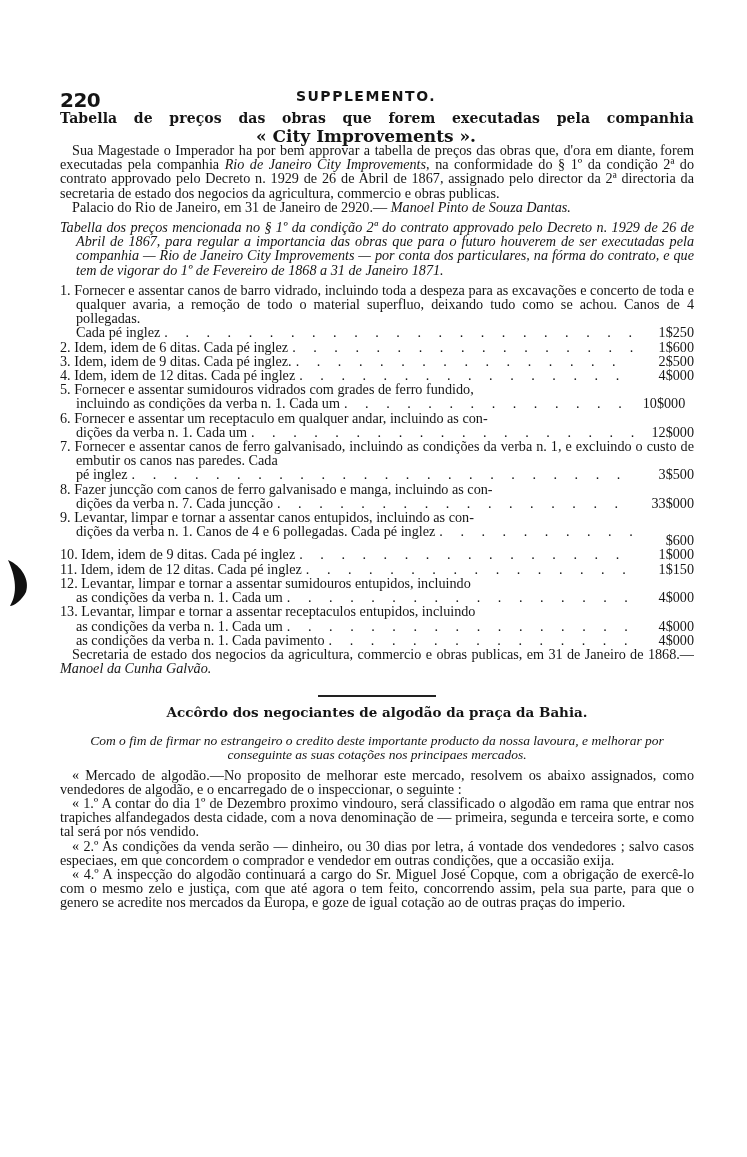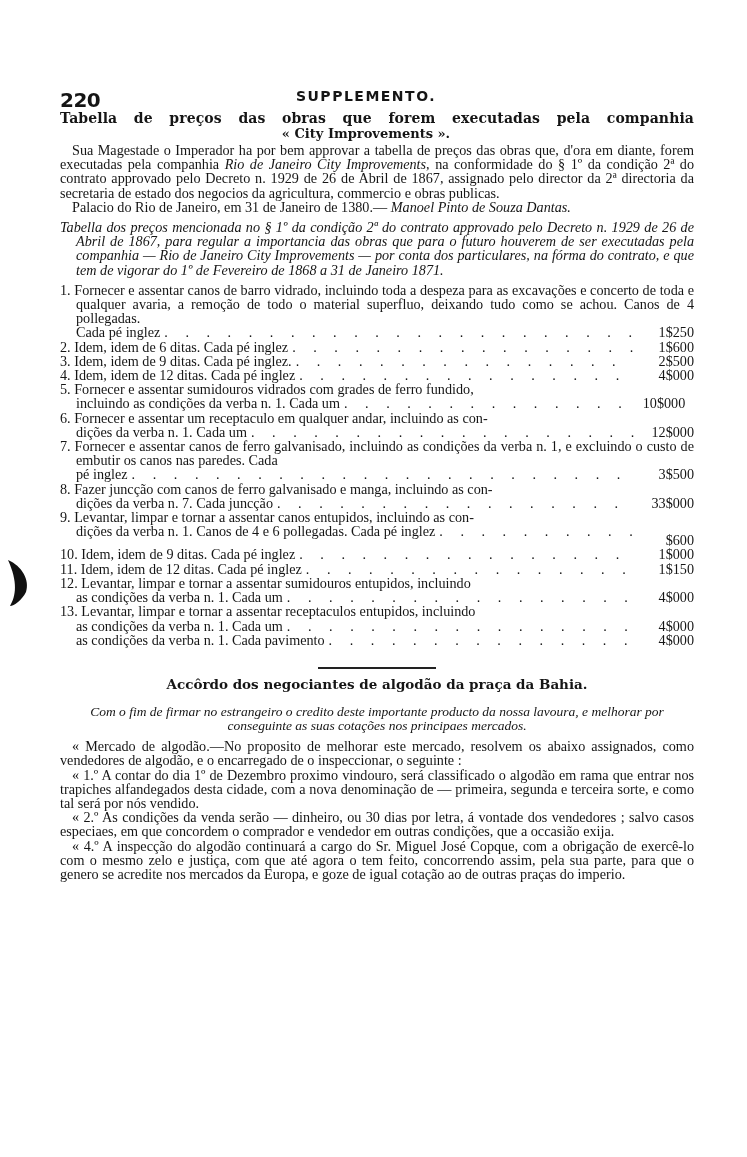--- a/index.html
+++ b/index.html
@@ -9,21 +9,21 @@
   .hdr { position: absolute; top: 88px; left: 0; width: 656px; height: 20px; }
   .pgnum { position: absolute; left: 22px; top: 0; font-family: "DejaVu Sans", sans-serif;
            font-weight: bold; font-size: 20px; letter-spacing: -0.5px; }
   .running { position: absolute; left: 0; width: 656px; top: 0; text-align: center;
              font-family: "DejaVu Sans", sans-serif; font-weight: bold; font-size: 14px;
              letter-spacing: 1.5px; }
   .title1 { position: absolute; top: 110px; left: 22px; width: 634px;
             font-family: "DejaVu Serif", serif; font-weight: bold; font-size: 14px;
             text-align: justify; text-align-last: justify; letter-spacing: 0.1px; }
   .title2 { position: absolute; top: 126px; left: 0; width: 656px; text-align: center;
-            font-family: "DejaVu Serif", serif; font-weight: bold; font-size: 13px; }
+            font-family: "DejaVu Serif", serif; font-weight: bold; font-size: 17px; }
   .body { position: absolute; top: 143px; left: 22px; width: 634px; font-size: 14.2px;
           line-height: 14.2px; }
   .p { text-align: justify; margin: 0; }
   .ind { text-indent: 12px; }
   .it { font-style: italic; }
   .hang { padding-left: 16px; text-indent: -16px; }
   .gap { height: 6px; }
   .lastline { display: flex; }
   .lastline .lt { white-space: nowrap; }
   .lastline .dots { flex: 1; overflow: hidden; white-space: nowrap; letter-spacing: 7px;
@@ -46,21 +46,21 @@
   <div class="hdr">
     <span class="pgnum">220</span>
     <div class="running">SUPPLEMENTO.</div>
   </div>
 
   <div class="title1">Tabella de preços das obras que forem executadas pela companhia</div>
   <div class="title2">« City Improvements ».</div>
 
   <div class="body">
     <p class="p ind"><span>Sua Magestade o Imperador ha por bem approvar a tabella de preços das obras que, d'ora em diante, forem executadas pela companhia </span><span class="it">Rio de Janeiro City Improvements</span><span>, na conformidade do § 1º da condição 2ª do contrato approvado pelo Decreto n. 1929 de 26 de Abril de 1867, assignado pelo director da 2ª directoria da secretaria de estado dos negocios da agricultura, commercio e obras publicas.</span></p>
-    <p class="p ind"><span>Palacio do Rio de Janeiro, em 31 de Janeiro de 1380.— </span><span class="it">Manoel Pinto de Souza Dantas.</span></p>
+    <p class="p ind"><span>Palacio do Rio de Janeiro, em 31 de Janeiro de 2920.— </span><span class="it">Manoel Pinto de Souza Dantas.</span></p>
     <div class="gap"></div>
     <p class="p it hang">Tabella dos preços mencionada no § 1º da condição 2ª do contrato approvado pelo Decreto n. 1929 de 26 de Abril de 1867, para regular a importancia das obras que para o futuro houverem de ser executadas pela companhia — Rio de Janeiro City Improvements — por conta dos particulares, na fórma do contrato, e que tem de vigorar do 1º de Fevereiro de 1868 a 31 de Janeiro 1871.</p>
     <div class="gap"></div>
 
     <div id="items">
         <div>
           <div class="p hang">1. Fornecer e assentar canos de barro vidrado, incluindo toda a despeza para as excavações e concerto de toda e qualquer avaria, a remoção de todo o material superfluo, deixando tudo como se achou. Canos de 4 pollegadas.</div>
           <div class="lastline" style="padding-left: 16px;">
             <span class="lt">Cada pé inglez</span>
             <span class="dots">. . . . . . . . . . . . . . . . . . . . . . . . . . . . . . . . . . . . . . . .</span>
@@ -160,20 +160,21 @@
         </div>
         <div>
           <div class="lastline" style="padding-left: 16px;">
             <span class="lt">as condições da verba n. 1. Cada pavimento</span>
             <span class="dots">. . . . . . . . . . . . . . . . . . . . . . . . . . . . . . . . . . . . . . . .</span>
             <span class="price" style="width: 60px; text-align: right;">4$000</span>
           </div>
         </div>
       </div>
 
+    <p class="p ind"><span>Secretaria de estado dos negocios da agricultura, commercio e obras publicas, em 31 de Janeiro de 1868.— </span><span class="it">Manoel da Cunha Galvão.</span></p>
 
     <div class="rule"></div>
 
     <div class="h2">Accôrdo dos negociantes de algodão da praça da Bahia.</div>
     <div class="sub">Com o fim de firmar no estrangeiro o credito deste importante producto da nossa lavoura, e melhorar por conseguinte as suas cotações nos principaes mercados.</div>
     <div class="gap"></div>
     <div id="paras">
         <p class="p ind">« Mercado de algodão.—No proposito de melhorar este mercado, resolvem os abaixo assignados, como vendedores de algodão, e o encarregado de o inspeccionar, o seguinte :</p>
         <p class="p ind">« 1.º A contar do dia 1º de Dezembro proximo vindouro, será classificado o algodão em rama que entrar nos trapiches alfandegados desta cidade, com a nova denominação de — primeira, segunda e terceira sorte, e como tal será por nós vendido.</p>
         <p class="p ind">« 2.º As condições da venda serão — dinheiro, ou 30 dias por letra, á vontade dos vendedores ; salvo casos especiaes, em que concordem o comprador e vendedor em outras condições, que a occasião exija.</p>

